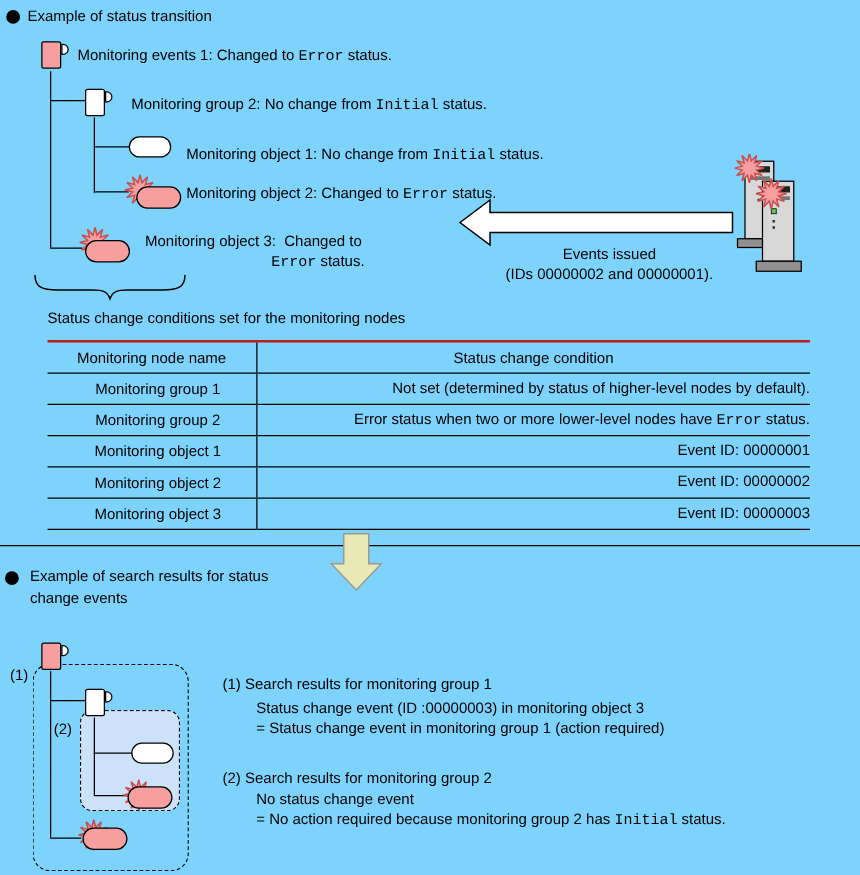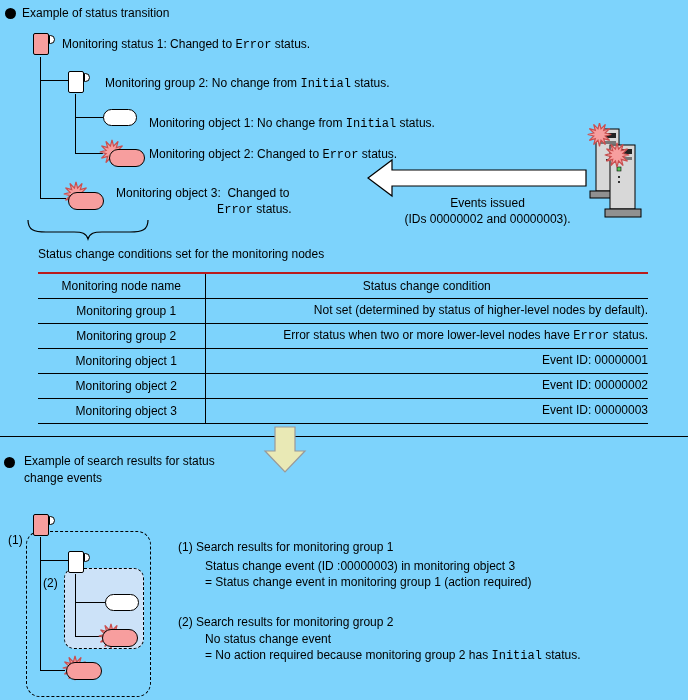--- a/index.html
+++ b/index.html
@@ -73,37 +73,37 @@
       </svg>
   </div>
 
   <div class="eo" style="left:62px;top:180px;width:50px;height:32px">
     <div class="pill pink" style="left:6px;top:12px;width:36px;height:18px"></div>
     <svg class="star" width="28" height="28">
         <use href="#sb"></use>
       </svg>
   </div>
 
-  <div class="txt" style="left:62px;top:37px"><span>Monitoring status 1: Changed to </span><span class="mono">Error</span><span> status.</span></div>
+  <div class="txt" style="left:62px;top:37px"><span>Monitoring events 1: Changed to </span><span class="mono">Error</span><span> status.</span></div>
   <div class="txt" style="left:105px;top:76px"><span>Monitoring group 2: No change from </span><span class="mono">Initial</span><span> status.</span></div>
   <div class="txt" style="left:149px;top:116px"><span>Monitoring object 1: No change from </span><span class="mono">Initial</span><span> status.</span></div>
   <div class="txt" style="left:149px;top:147px"><span>Monitoring object 2: Changed to </span><span class="mono">Error</span><span> status.</span></div>
   <div class="txt" style="left:116px;top:186px">Monitoring object 3:  Changed to</div>
   <div class="txt" style="left:217px;top:202px"><span class="mono">Error</span><span> status.</span></div>
 
   <svg style="position:absolute;left:26px;top:218px" width="124" height="24" viewBox="0 0 124 24">
     <path d="M2,2 C2,12 8,14 20,14 L48,14 C56,14 60,15 62,21 C64,15 68,14 76,14 L104,14 C116,14 122,12 122,2" stroke="#000" fill="none" stroke-width="1.2"></path>
   </svg>
 
   <svg style="position:absolute;left:365px;top:158px" width="224" height="40" viewBox="0 0 224 40">
     <polygon points="3,20 27,2 27,12 221,12 221,28 27,28 27,38" fill="#fff" stroke="#000" stroke-width="1.2"></polygon>
   </svg>
   <div class="txt" style="left:390px;top:195px;width:195px;text-align:center;white-space:normal;line-height:16px">
     <span>Events issued</span><br>
-    <span>(IDs 00000002 and 00000003).</span>
+    <span>(IDs 00000002 and 00000001).</span>
   </div>
 
   <svg style="position:absolute;left:580px;top:123px" width="66" height="97" viewBox="0 0 66 97">
     <rect x="16" y="6" width="23" height="62" fill="#D8D8D8" stroke="#000"></rect>
     <rect x="19" y="10" width="17" height="5" fill="#222"></rect>
     <rect x="19" y="18" width="17" height="3" fill="#777"></rect>
     <rect x="26" y="31" width="2" height="2" fill="#333"></rect>
     <rect x="26" y="36" width="2" height="2" fill="#333"></rect>
     <rect x="10" y="68" width="34" height="7" fill="#909090" stroke="#000"></rect>
     <rect x="30" y="22" width="25" height="64" fill="#D8D8D8" stroke="#000"></rect>

